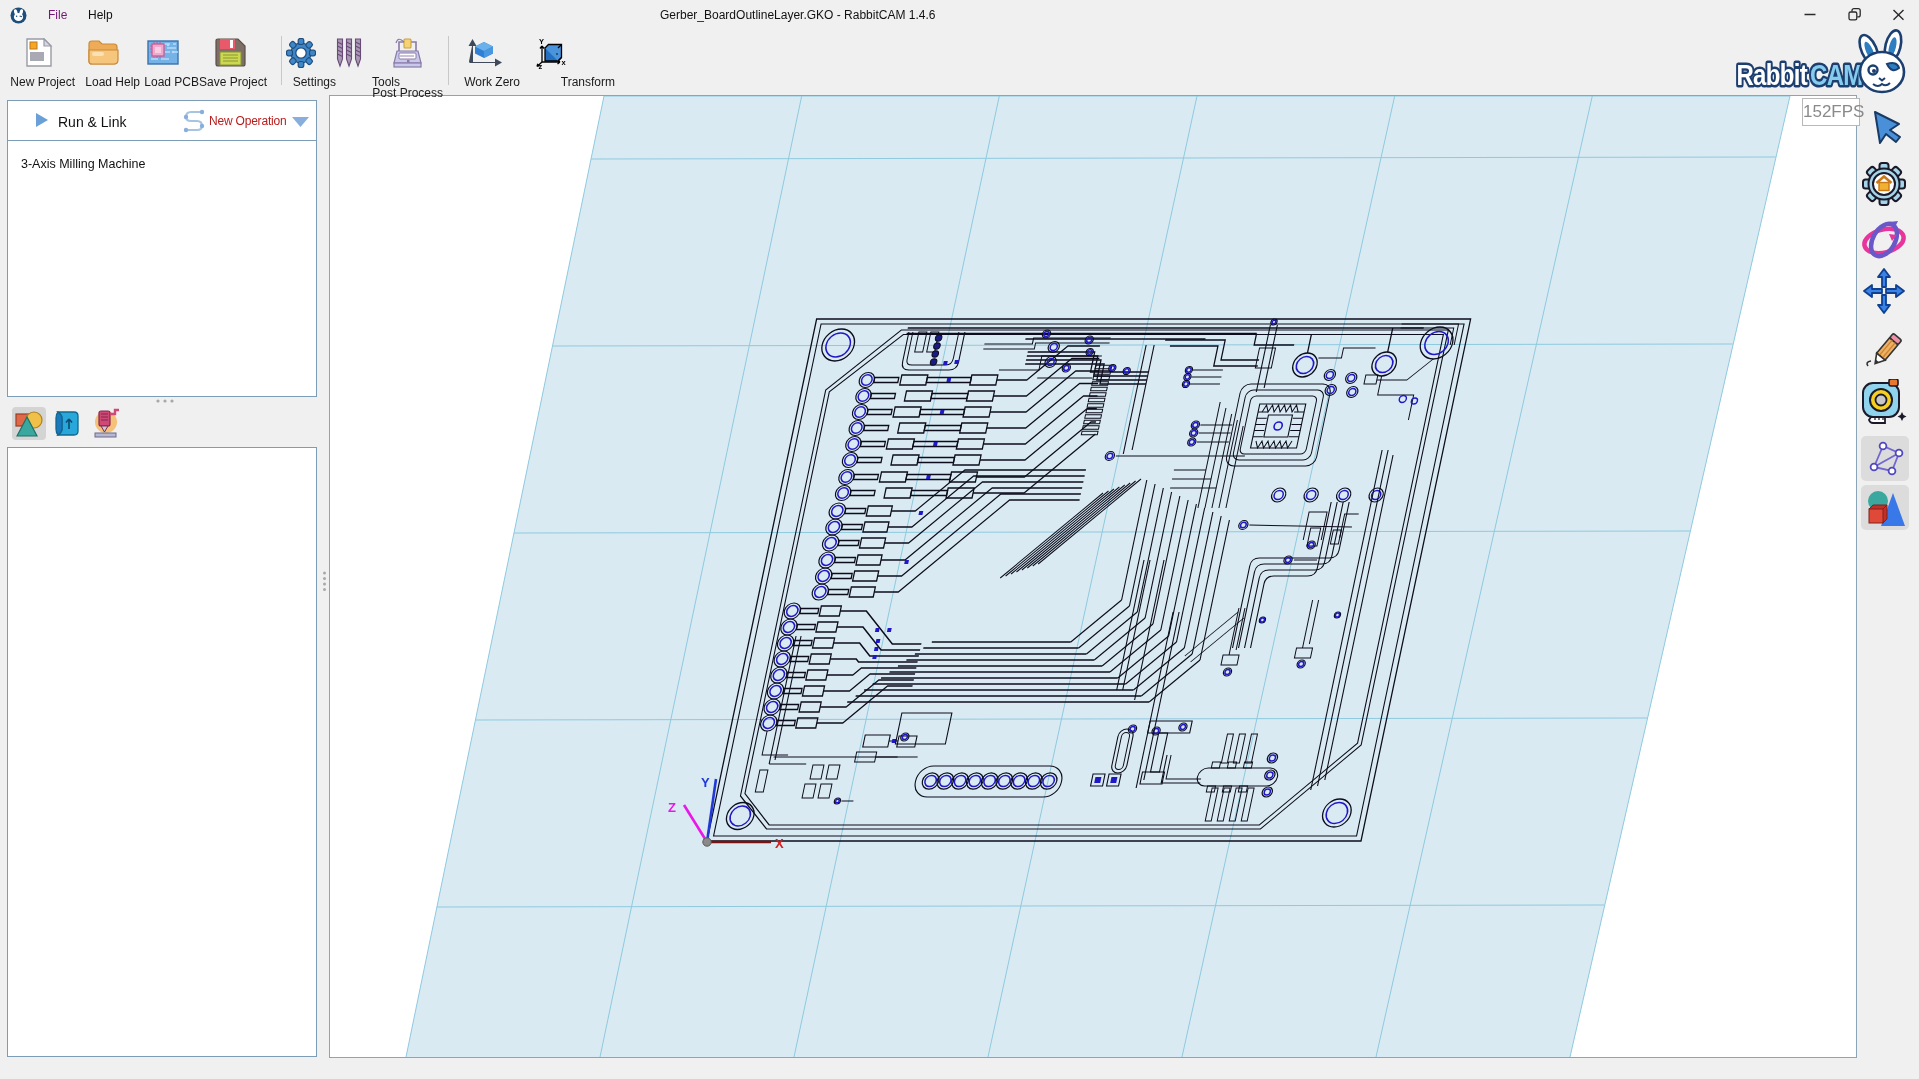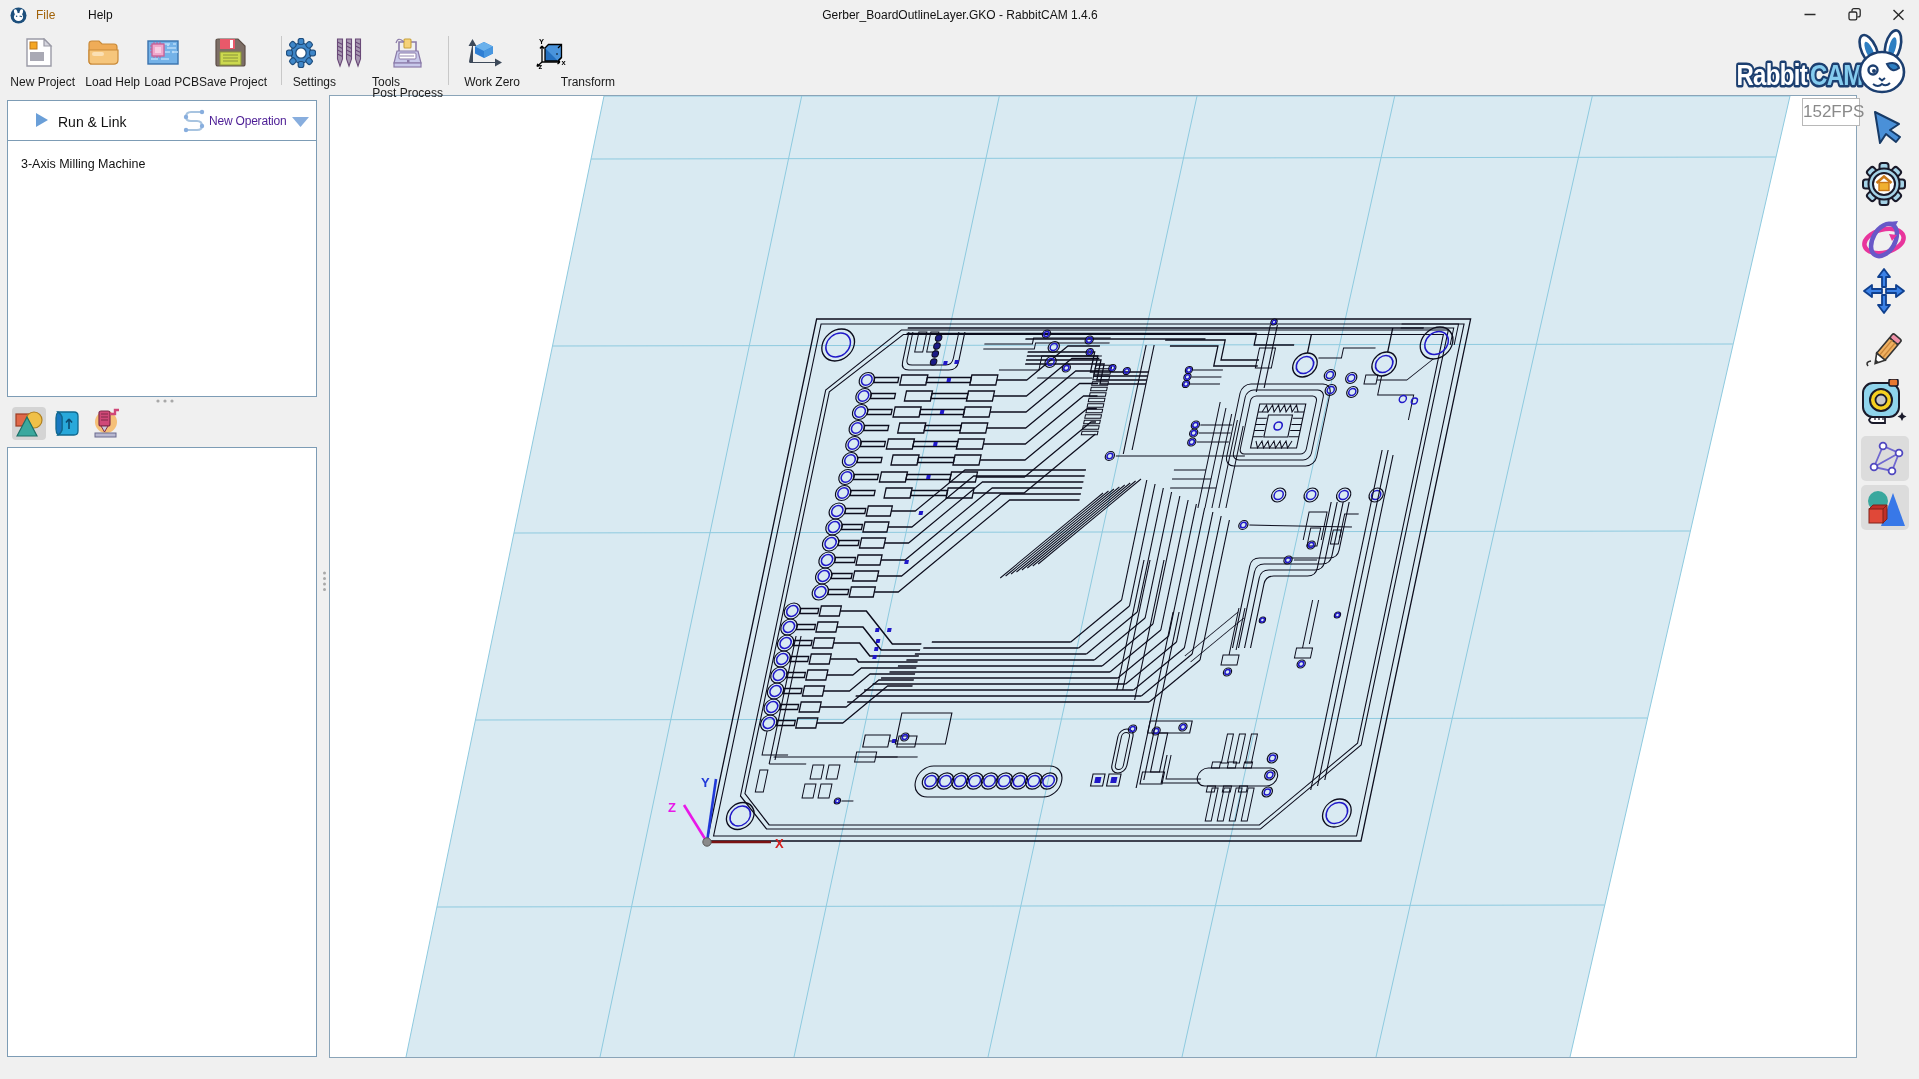--- a/index.html
+++ b/index.html
@@ -480,23 +480,23 @@
 <div class="abs" style="left:1802px;top:98px;width:58px;height:28px;background:#fff;border:1px solid #b8b8b8;color:#8a8a8a;font-size:17px;text-align:left;line-height:26px">152FPS</div>
 
 <svg class="abs" style="left:10px;top:7px" width="17" height="17" viewBox="0 0 17 17">
 <circle cx="8.5" cy="8.5" r="8" fill="#1d4f7c"></circle>
 <ellipse cx="5.8" cy="5.2" rx="1.7" ry="3" fill="#fff" transform="rotate(-18 5.8 5.2)"></ellipse>
 <ellipse cx="11.2" cy="5.2" rx="1.7" ry="3" fill="#fff" transform="rotate(18 11.2 5.2)"></ellipse>
 <ellipse cx="8.5" cy="10" rx="4.6" ry="4" fill="#fff"></ellipse>
 <circle cx="6.6" cy="9.3" r="0.8" fill="#1d4f7c"></circle>
     <path d="M9.6,9 l2.4,0.8" stroke="#1d4f7c" stroke-width="1.1"></path>
 </svg>
-<div class="abs" style="left:36px;top:8px;font-size:12px;color:#a16207">File</div>
+<div class="abs" style="left:48px;top:8px;font-size:12px;color:#701a75">File</div>
 <div class="abs" style="left:88px;top:8px;font-size:12px;color:#111">Help</div>
-<div class="abs" style="left:660px;top:8px;width:600px;font-size:12px;color:#111;text-align:center">Gerber_BoardOutlineLayer.GKO - RabbitCAM 1.4.6</div>
+<div class="abs" style="left:660px;top:8px;width:600px;font-size:12px;color:#111;">Gerber_BoardOutlineLayer.GKO - RabbitCAM 1.4.6</div>
 <svg class="abs" style="left:1795px;top:0px" width="124" height="26" viewBox="0 0 124 26">
 <line x1="9.5" y1="14.5" x2="20.5" y2="14.5" stroke="#2a2a2a" stroke-width="1.5"></line>
 <rect x="54" y="12" width="7.8" height="7.8" rx="1.6" fill="#f0f0f0" stroke="#2a2a2a" stroke-width="1.3"></rect>
 <path d="M57,11.5 v-1 a1.9,1.9 0 0 1 1.9,-1.9 h4.4 a1.9,1.9 0 0 1 1.9,1.9 v4.4 a1.9,1.9 0 0 1 -1.9,1.9 h-1" fill="none" stroke="#2a2a2a" stroke-width="1.3"></path>
 <path d="M98.5,10 L108.5,19.8 M108.5,10 L98.5,19.8" stroke="#2a2a2a" stroke-width="1.4"></path>
 </svg>
 
 <svg class="abs" style="left:25px;top:38px" width="28" height="29" viewBox="0 0 28 29">
 <path d="M2,1 h17 l7,7 v20 h-24 z" fill="#fff" stroke="#9a9aa6" stroke-width="1.4"></path>
 <path d="M19,1 l7,7 h-7 z" fill="#d8d8e0" stroke="#9a9aa6" stroke-width="1.2"></path>
@@ -619,21 +619,21 @@
     <path d="M1,1 L13,8 L1,15 z" fill="#6a9fd8"></path>
   </svg>
 <div class="abs" style="left:58px;top:114px;font-size:14px;color:#111">Run &amp; Link</div>
 <svg class="abs" style="left:182px;top:108px" width="24" height="26" viewBox="0 0 24 26">
 <path d="M20,4 h-11 q-5,0 -5,5 q0,4 5,4 h6 q5,0 5,5 q0,4 -5,4 h-11" fill="none" stroke="#a8c4e0" stroke-width="2.2"></path>
 <circle cx="20" cy="4" r="2.2" fill="#88aede"></circle>
     <circle cx="4" cy="22" r="2.2" fill="#88aede"></circle>
 <circle cx="4" cy="9" r="2.2" fill="#88aede"></circle>
     <circle cx="20" cy="18" r="2.2" fill="#88aede"></circle>
 </svg>
-<div class="abs" style="left:209px;top:114px;font-size:12px;letter-spacing:-0.2px;color:#4c1d95">New Operation</div>
+<div class="abs" style="left:209px;top:114px;font-size:12px;letter-spacing:-0.2px;color:#b91c1c">New Operation</div>
 <svg class="abs" style="left:292px;top:117px" width="17" height="10" viewBox="0 0 17 10">
     <path d="M0,0 h17 l-8.5,10 z" fill="#88aede"></path>
   </svg>
 <div class="abs" style="left:21px;top:157px;font-size:12.5px;color:#111">3-Axis Milling Machine</div>
 <div class="abs" style="left:155px;top:399px;width:20px;height:4px">
 <svg style="display:block" width="20" height="4">
       <circle cx="3" cy="2" r="1.6" fill="#a8a8a8"></circle>
       <circle cx="10" cy="2" r="1.6" fill="#a8a8a8"></circle>
       <circle cx="17" cy="2" r="1.6" fill="#a8a8a8"></circle>
     </svg>

